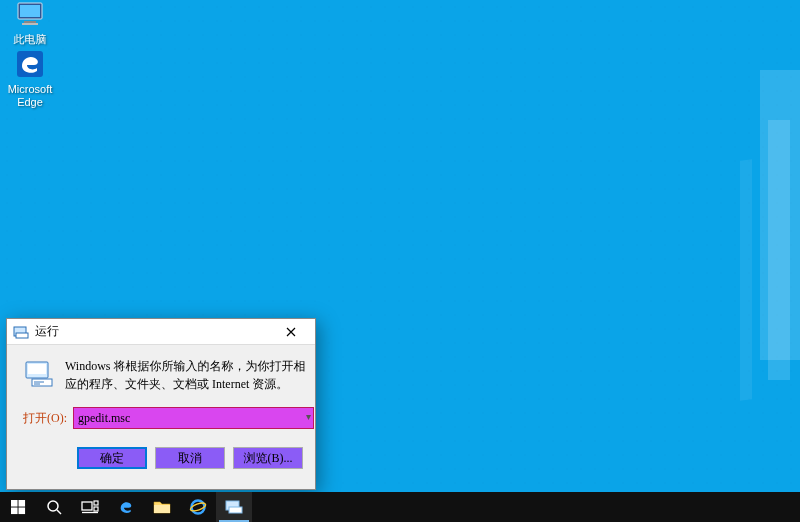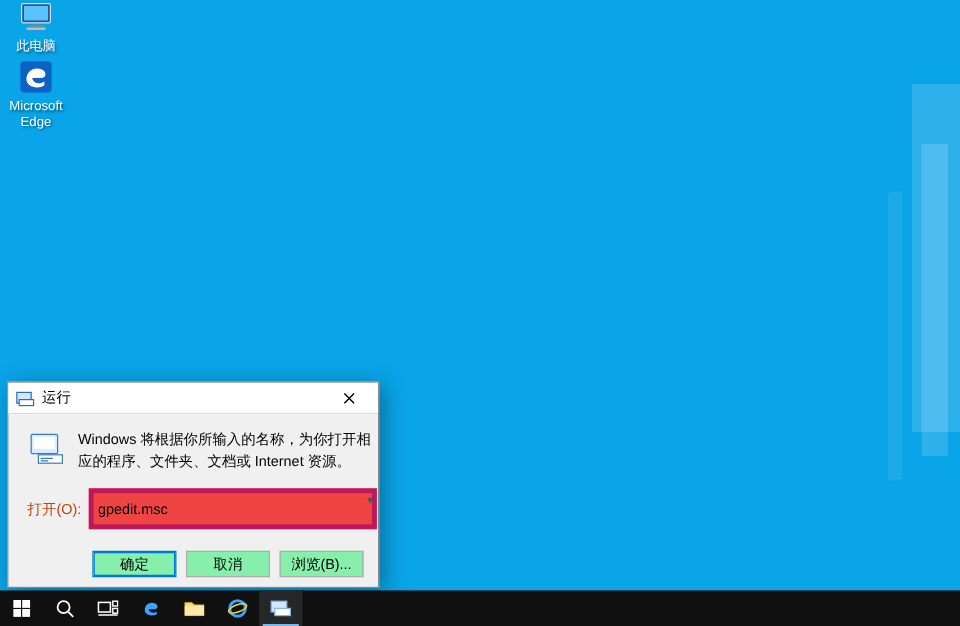--- a/index.html
+++ b/index.html
@@ -23,45 +23,46 @@
   .dicon .glyph { width:32px; height:32px; margin:0 auto 3px; display:flex; align-items:center; justify-content:center; }
   .dicon .lbl { font-size:11px; text-shadow: 1px 1px 2px rgba(0,0,0,.5); line-height:1.15; }
   .pc-icon { left:-6px; top:-2px; }
   .edge-icon { left:-6px; top:48px; }
 
   
   .run-dialog {
     position:absolute; left:6px; top:318px; width:310px; height:172px;
     background:#f0f0f0; border:1px solid #888;
     box-shadow: 4px 4px 18px rgba(0,0,0,.35);
+    font-family: Liberation Serif, serif;
   }
   .titlebar {
     height:26px; background:#fff; display:flex; align-items:center; padding:0 4px 0 6px; border-bottom:1px solid #ddd;
   }
   .titlebar .ticon { width:16px; height:16px; margin-right:6px; }
   .titlebar .ttext { flex:1; font-size:12px; color:#000; }
   .titlebar .close { width:40px; height:24px; display:flex; align-items:center; justify-content:center; font-size:14px; color:#000; }
 
   .run-body { padding:12px 1px 8px 16px; }
   .run-msg-row { display:flex; align-items:flex-start; gap:10px; }
   .run-msg-row .rglyph { width:32px; height:32px; flex:none; }
   .run-msg { font-size:12px; line-height:1.5; color:#000; }
 
   .open-row { display:flex; align-items:center; gap:6px; margin-top:14px; }
   .open-label { font-size:12px; color:#c2410c; white-space:nowrap; }
   .open-input {
-    flex:1; height:34px; border:4px solid #be185d; background:#ef4444;
+    flex:1; height:22px; border:1px solid #be185d; background:#d946ef;
     padding:0 18px 0 4px; font-size:12px; font-family:inherit; outline:none;
     position:relative;
   }
   .combo { position:relative; flex:1; display:flex; }
   .combo .chev { position:absolute; right:3px; top:4px; font-size:10px; color:#555; pointer-events:none; }
 
   .btn-row { display:flex; justify-content:flex-end; gap:8px; padding:10px 12px; }
-  .btn { width:70px; height:22px; font-size:12px; background:#86efac; border:1px solid #adadad; cursor:default; display:flex; align-items:center; justify-content:center; }
+  .btn { width:70px; height:22px; font-size:12px; background:#8b5cf6; border:1px solid #adadad; cursor:default; display:flex; align-items:center; justify-content:center; }
   .btn.default { border:1px solid #0078d7; box-shadow: inset 0 0 0 1px #0078d7; }
 
   
   .taskbar {
     position:absolute; left:0; bottom:0; width:100%; height:30px; background:#101010; display:flex; align-items:center;
   }
   .tbtn { width:36px; height:30px; display:flex; align-items:center; justify-content:center; color:#fff; }
   .tbtn svg { display:block; }
   .tbtn.active { background:#272727; }
   .tbtn.active::after { content:""; position:absolute; bottom:0; width:30px; height:2px; background:#76b9ed; }

